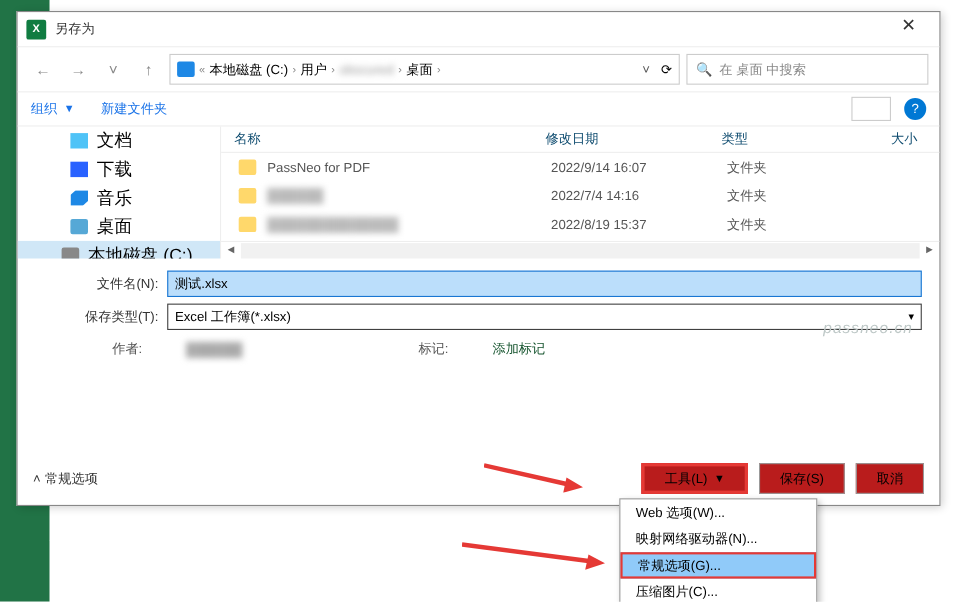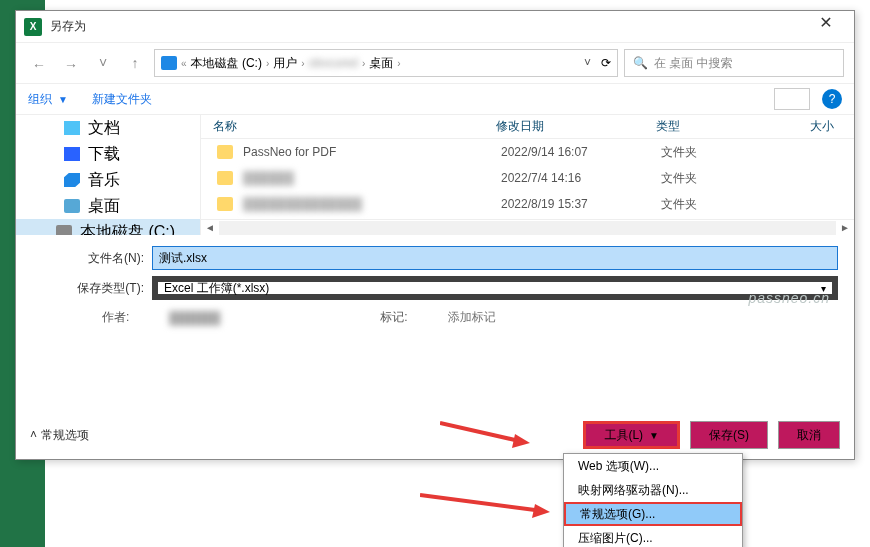--- a/index.html
+++ b/index.html
@@ -55,34 +55,34 @@
 .file-row .fdate { width: 160px; }
 .file-row .ftype { width: 130px; }
 .scrollx { height: 16px; border-top: 1px solid #eee; display: flex; align-items: center; }
 .scrollx .sl { width: 18px; text-align: center; font-size: 10px; color: #666; }
 .scrollx .track { flex: 1; height: 14px; background: #f1f1f1; }
 .scrollx .sr { width: 18px; text-align: center; font-size: 10px; color: #666; }
 
 .form-area { padding: 8px 16px 4px 16px; }
 .form-row { display: flex; align-items: center; height: 30px; font-size: 12px; }
 .form-row .label { width: 120px; text-align: right; padding-right: 8px; color: #333; }
-.form-row input, .form-row .select { flex: 1; height: 24px; border: 6px solid #404040; padding: 0 6px; font-size: 12px; }
+.form-row input, .form-row .select { flex: 1; height: 24px; border: 1px solid #404040; padding: 0 6px; font-size: 12px; }
 .form-row input.filename { border: 1px solid #1976d2; background: #bbdefb; color: #000; }
 .form-row .select { display: flex; align-items: center; justify-content: space-between; }
 .meta-row { display: flex; align-items: center; margin-top: 6px; font-size: 12px; color: #555; padding-left: 70px; gap: 40px; }
 .meta-row .author-val.blur { filter: blur(3px); color: #aaa; }
-.meta-row .addtag { color: #737373; }
+.meta-row .addtag { color: #14532d; }
 .thumb-row { display: flex; align-items: center; margin-top: 12px; padding-left: 180px; font-size: 12px; gap: 6px; }
 .thumb-row .cb { width: 13px; height: 13px; border: 1px solid #666; }
 .thumb-row .lbl { color: #1a73e8; }
 
 .footer { position: absolute; bottom: 10px; left: 14px; right: 14px; display: flex; align-items: center; font-size: 12px; }
 .footer .hide { display: flex; align-items: center; gap: 4px; color: #333; }
 .footer .spacer { flex: 1; }
-.footer .btn { height: 28px; padding: 0 18px; border: 1px solid #999; background: #be185d; margin-left: 10px; display: flex; align-items: center; gap: 6px; }
+.footer .btn { height: 28px; padding: 0 18px; border: 1px solid #999; background: #b91c1c; margin-left: 10px; display: flex; align-items: center; gap: 6px; }
 .footer .tools-btn { border: 3px solid #e53935; }
 
 .menu { position: absolute; left: 563px; top: 453px; width: 180px; background: #fff; border: 1px solid #999; box-shadow: 2px 2px 6px rgba(0,0,0,0.25); font-size: 12px; z-index: 20; }
 .menu .mitem { height: 24px; display: flex; align-items: center; padding: 0 14px; }
 .menu .mitem.hl { background: #90caf9; border: 2px solid #e53935; }
 
 .arrow1 { position: absolute; left: 440px; top: 418px; width: 90px; height: 30px; pointer-events: none; }
 .arrow2 { position: absolute; left: 420px; top: 490px; width: 130px; height: 30px; pointer-events: none; }
 .arrow-line { stroke: #e53935; stroke-width: 4; fill: none; }
 .arrow-head { fill: #e53935; }

